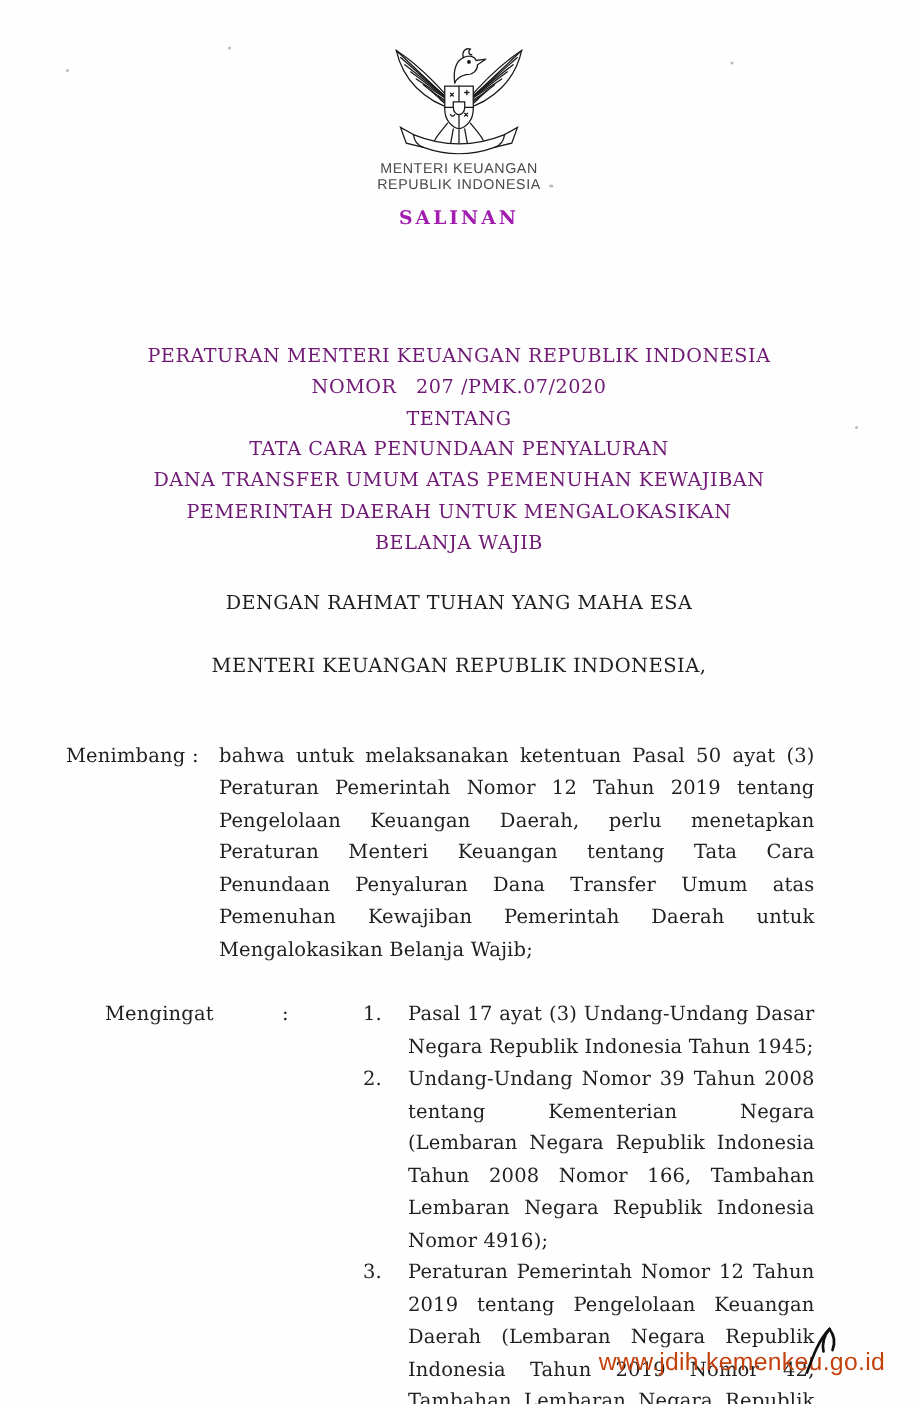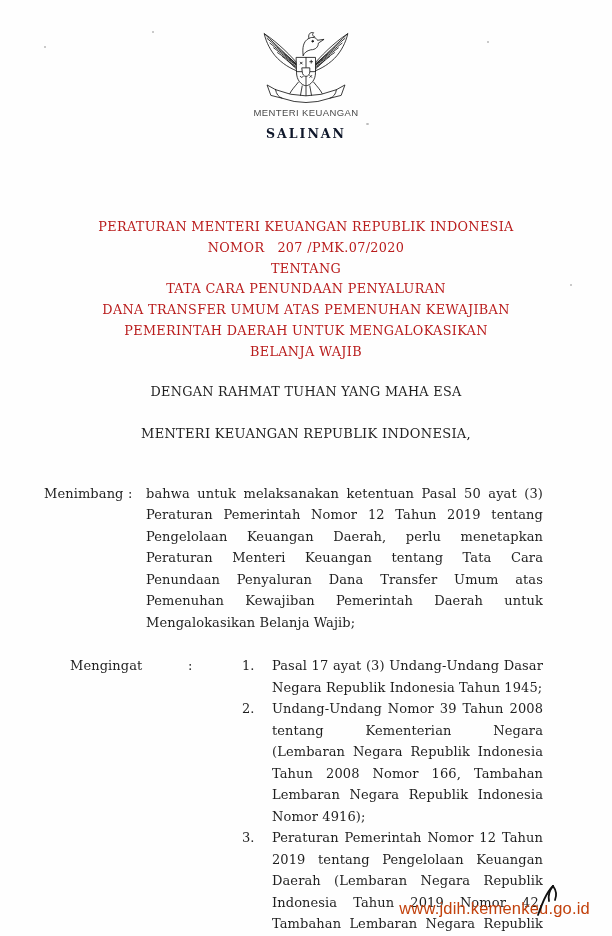--- a/index.html
+++ b/index.html
@@ -17,28 +17,28 @@
   .emblem{ display:block; margin:0 auto; width:94px; height:76px; }
   .ministry{
     margin-top:4px;
     font-family:"Liberation Sans","DejaVu Sans",sans-serif;
     font-size:9.5px; line-height:11px; letter-spacing:.4px;
     color:#4a4a4a;
   }
   .salinan{
     margin-top:8px;
     font-size:12.5px; font-weight:bold; letter-spacing:2px;
-    color:#0f172a;
+    color:#a21caf;
   }
   
   .title-block{
     margin-top:76px;
     text-align:center;
     font-size:12.8px; line-height:20.8px; letter-spacing:.35px;
-    color:#b91c1c;
+    color:#701a75;
   }
   .nomor-value{ margin-left:13px; }
   
   .grace{ margin-top:21px; text-align:center; font-size:12.8px; letter-spacing:.3px; }
   .authority{ margin-top:27px; text-align:center; font-size:13px; letter-spacing:.3px; }
   
   .clause{
     display:grid;
     grid-template-columns:84px 18px 1fr;
     padding-left:70px; padding-right:69px;
@@ -119,20 +119,21 @@
 
       <path d="M44,62 L42,73 M48,63 L48,75 M52,62 L54,73"></path>
       <path d="M42,73 Q48,79 54,73"></path>
 
       <path d="M16,66 Q48,79 80,66 Q79,73 73,75 Q48,84 23,75 Q17,73 16,66 Z" fill="#fefefe"></path>
       <path d="M16,66 L7,61 L11,72 L23,75"></path>
       <path d="M80,66 L89,61 L85,72 L73,75"></path>
     </svg>
     <div class="ministry">
       <div>MENTERI KEUANGAN</div>
+      <div>REPUBLIK INDONESIA</div>
     </div>
     <div class="salinan">SALINAN</div>
   </div>
 
   <div class="title-block">
     <div>PERATURAN MENTERI KEUANGAN REPUBLIK INDONESIA</div>
     <div>
       <span>NOMOR</span><span class="nomor-value">207 /PMK.07/2020</span>
     </div>
     <div>TENTANG</div>

